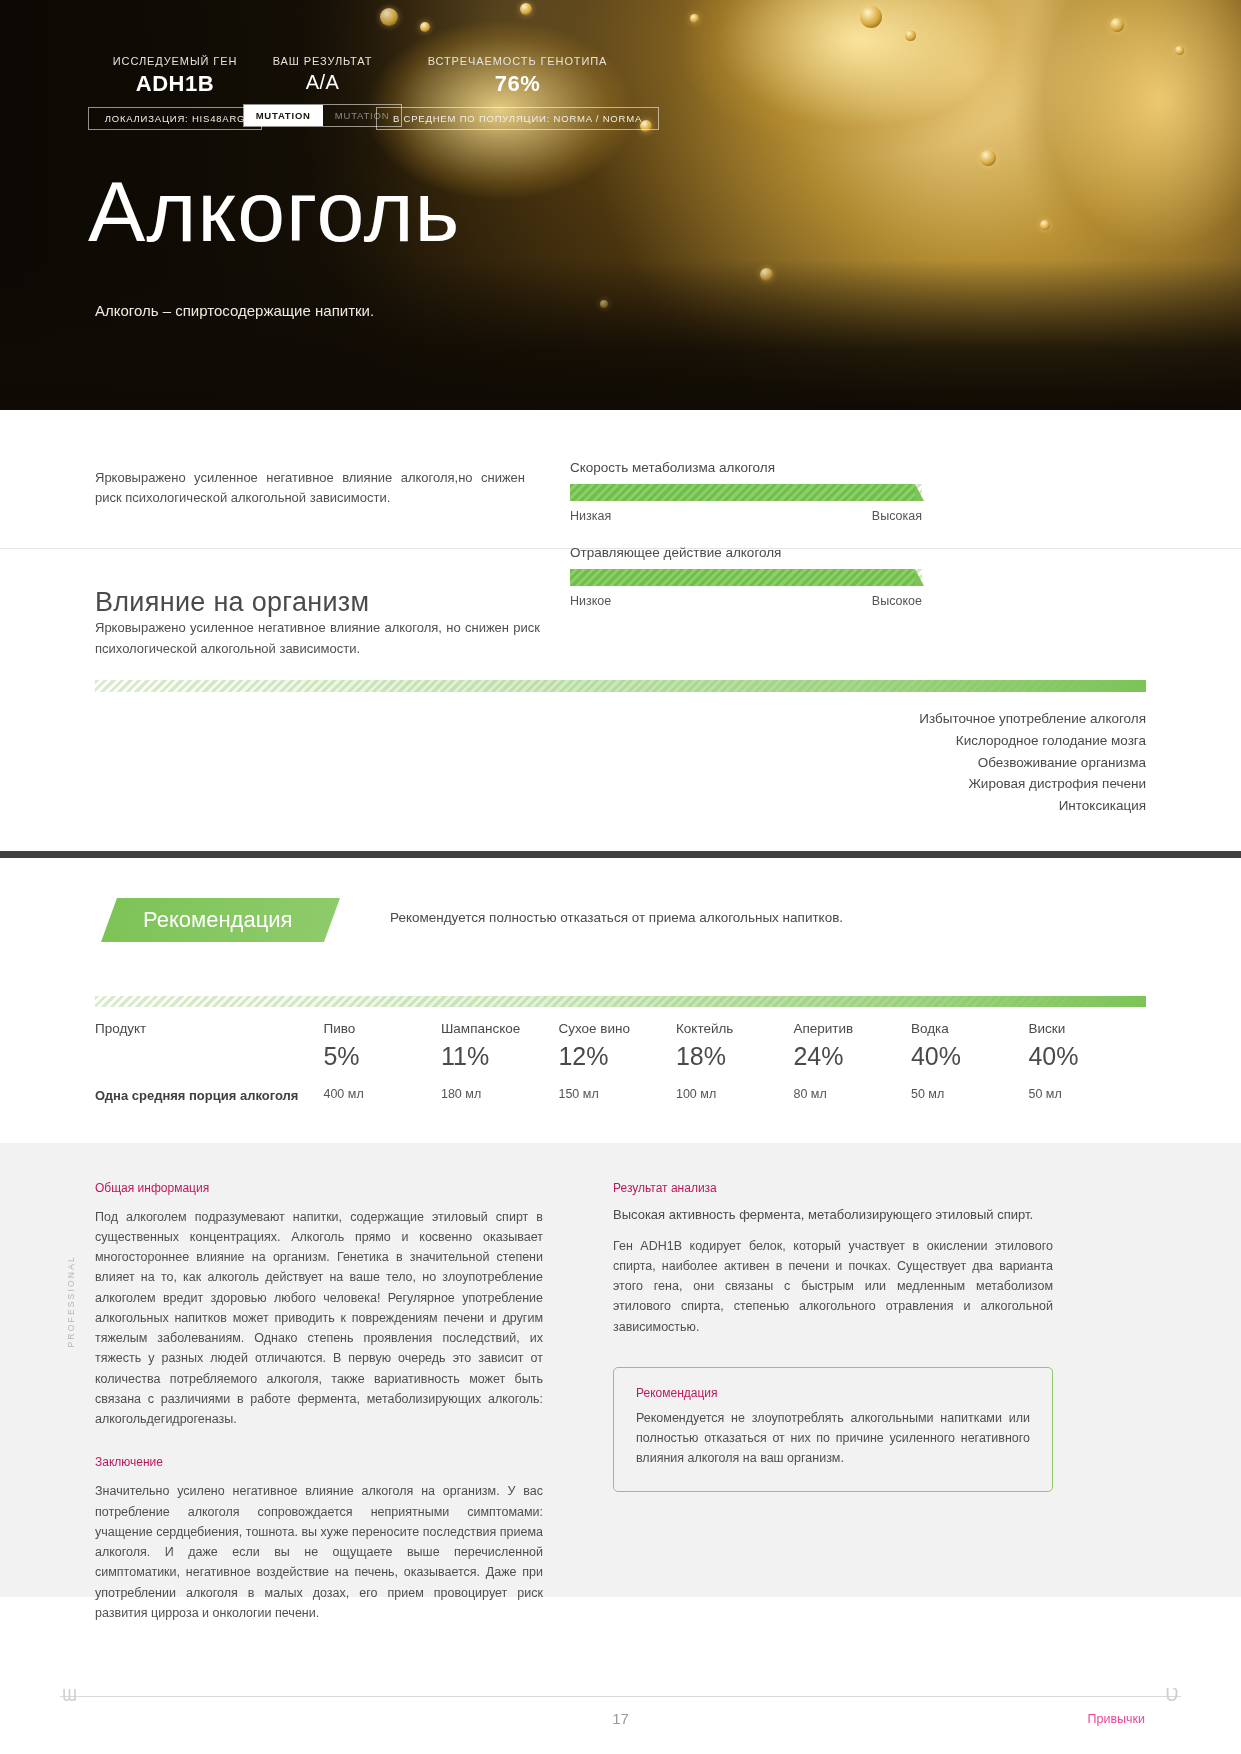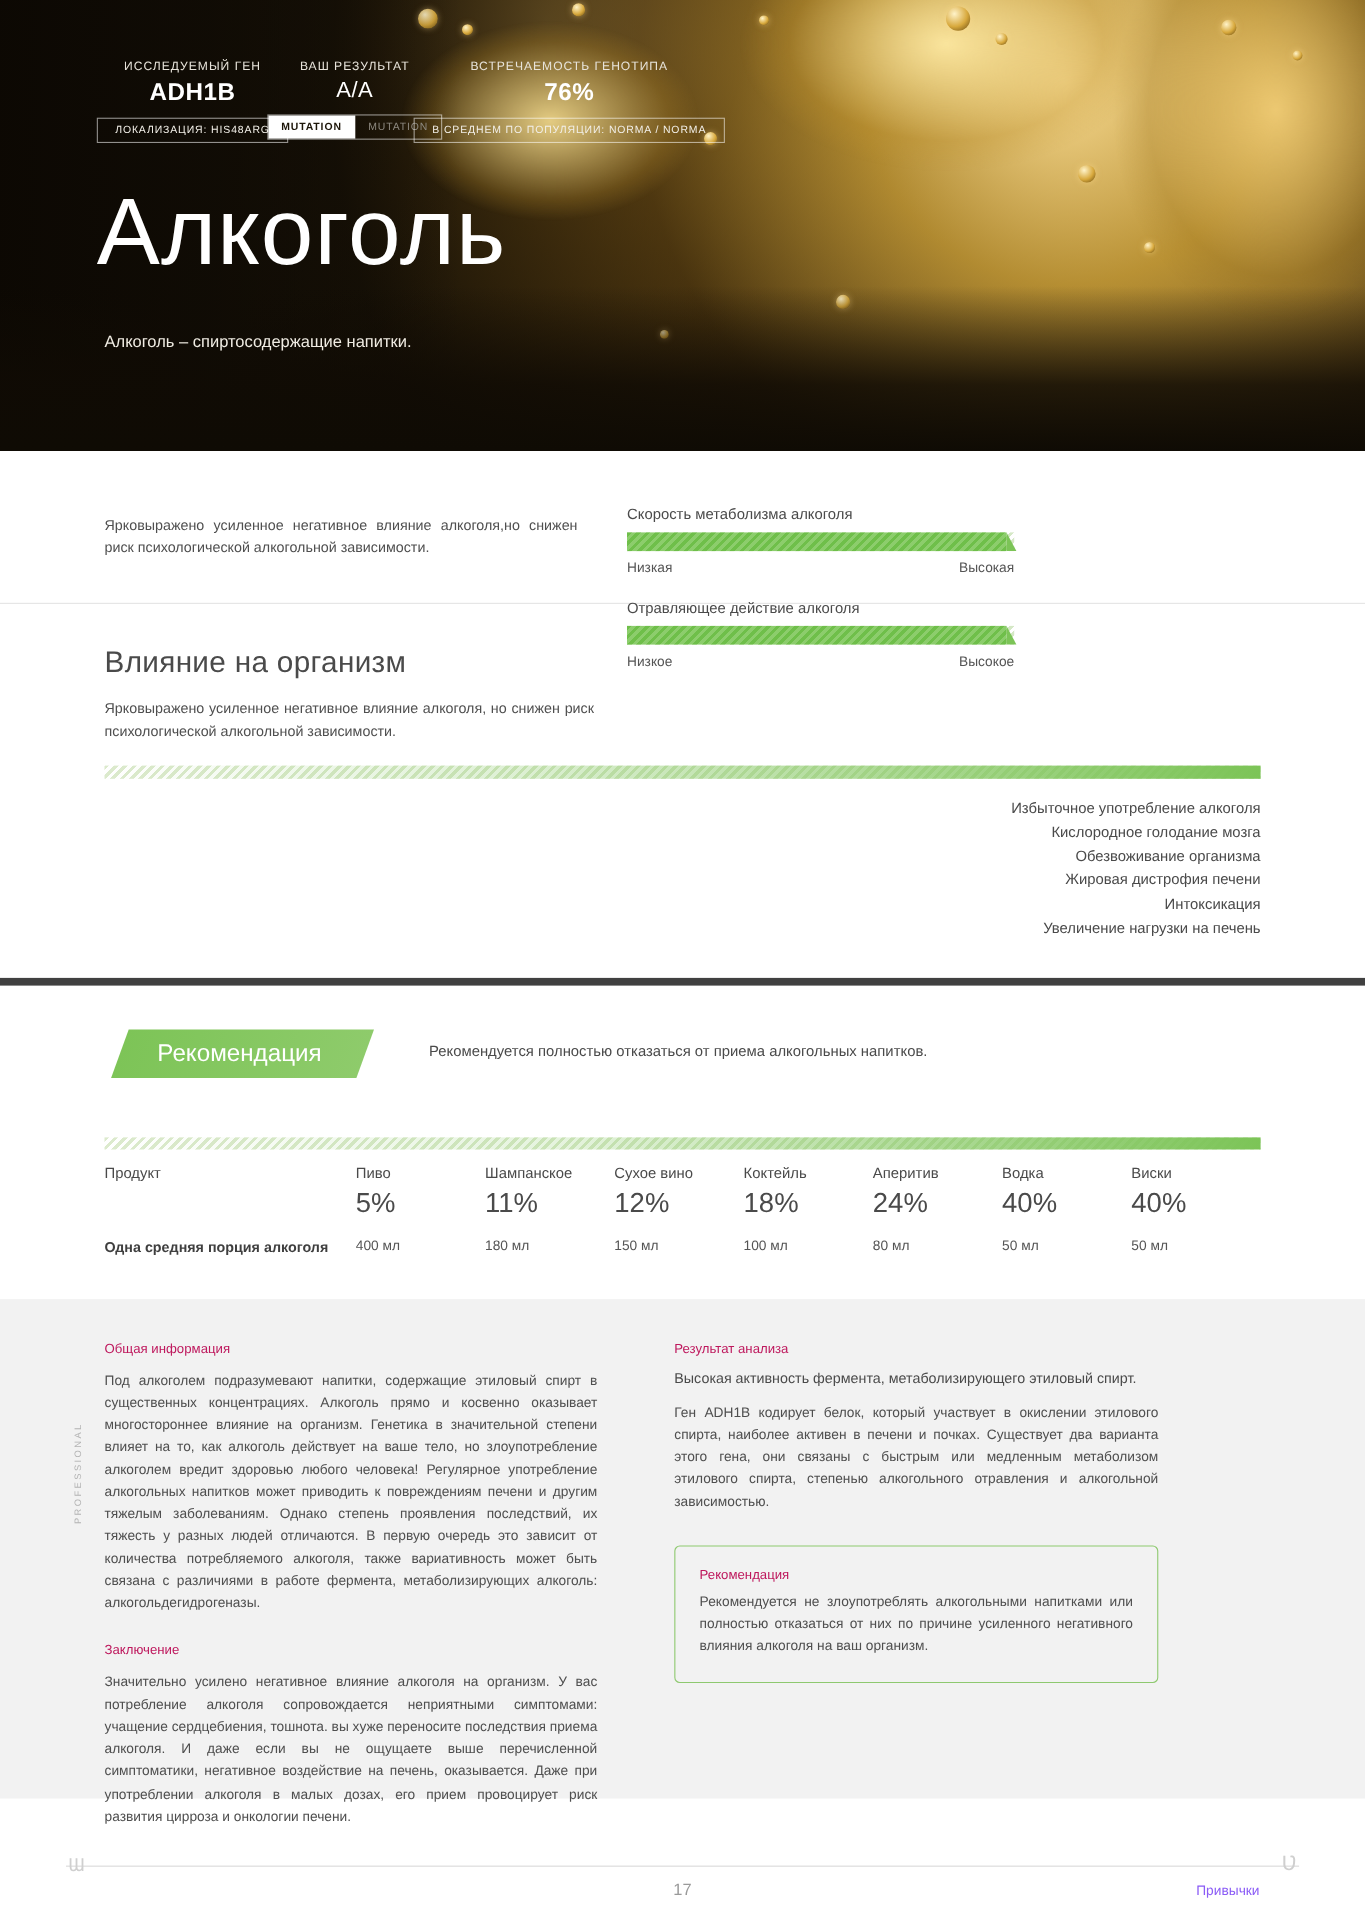--- a/index.html
+++ b/index.html
@@ -117,21 +117,21 @@
   .bar-fill::after {
     content: ""; position: absolute; right: -9px; top: 0; width: 0; height: 0;
     border-top: 17px solid transparent; border-left: 9px solid #7cc457;
   }
   .bar-ends { display: flex; justify-content: space-between; margin-top: 8px; font-size: 12.5px; color: #555; }
   .scale + .scale { margin-top: 22px; }
 
   
   .sec-influence { position: relative; padding: 38px 95px 34px 95px; border-bottom: 7px solid #404040; }
   .influence-text {
-    margin-top: 16px; width: 445px; font-size: 13px; line-height: 1.6; color: #4f4f4f; text-align: justify;
+    width: 445px; font-size: 13px; line-height: 1.6; color: #4f4f4f; text-align: justify;
   }
   .influence-bar {
     margin-top: 20px; height: 12px; width: 1051px;
     background: repeating-linear-gradient(135deg, #dceacd 0 3px, #ffffff 3px 6px);
     position: relative;
   }
   .influence-bar .fill {
     position: absolute; right: 0; top: 0; height: 12px; width: 1051px;
     background: linear-gradient(90deg, rgba(124,196,87,0) 0%, rgba(124,196,87,.25) 35%, #7cc457 100%);
   }
@@ -199,21 +199,21 @@
     background: #ffffff;
   }
   .footer .line {
     position: absolute; left: 60px; right: 60px; top: 22px; height: 1px; background: #d9d9d9;
   }
   .footer .pg {
     position: absolute; left: 0; right: 0; top: 36px; text-align: center;
     font-size: 15px; color: #9a9a9a;
   }
   .footer .chapter {
-    position: absolute; right: 96px; top: 38px; font-size: 12.5px; color: #8b5cf6;
+    position: absolute; right: 96px; top: 38px; font-size: 12.5px; color: #ec4899;
   }
   .footer .mark-l { position: absolute; left: 62px; top: 12px; font-size: 17px; color: #cfcfcf; }
   .footer .mark-r { position: absolute; right: 62px; top: 10px; font-size: 19px; color: #cfcfcf; }
 </style>
 </head>
 <body>
 
 <div class="page">
 
   <div class="hero">
@@ -304,21 +304,20 @@
     <div class="influence-text">Ярковыражено усиленное негативное влияние алкоголя, но снижен риск психологической алкогольной зависимости.</div>
     <div class="influence-bar">
         <div class="fill"></div>
       </div>
     <div class="influence-list">
       <div>Избыточное употребление алкоголя</div>
       <div>Кислородное голодание мозга</div>
       <div>Обезвоживание организма</div>
       <div>Жировая дистрофия печени</div>
       <div>Интоксикация</div>
-      <div>Увеличение нагрузки на печень</div>
     </div>
   </div>
 
   <div class="sec-reco">
     <div class="reco-banner">
       <span>Рекомендация</span>
     </div>
     <div class="reco-text">Рекомендуется полностью отказаться от приема алкогольных напитков.</div>
 
     <div class="prod-bar">

